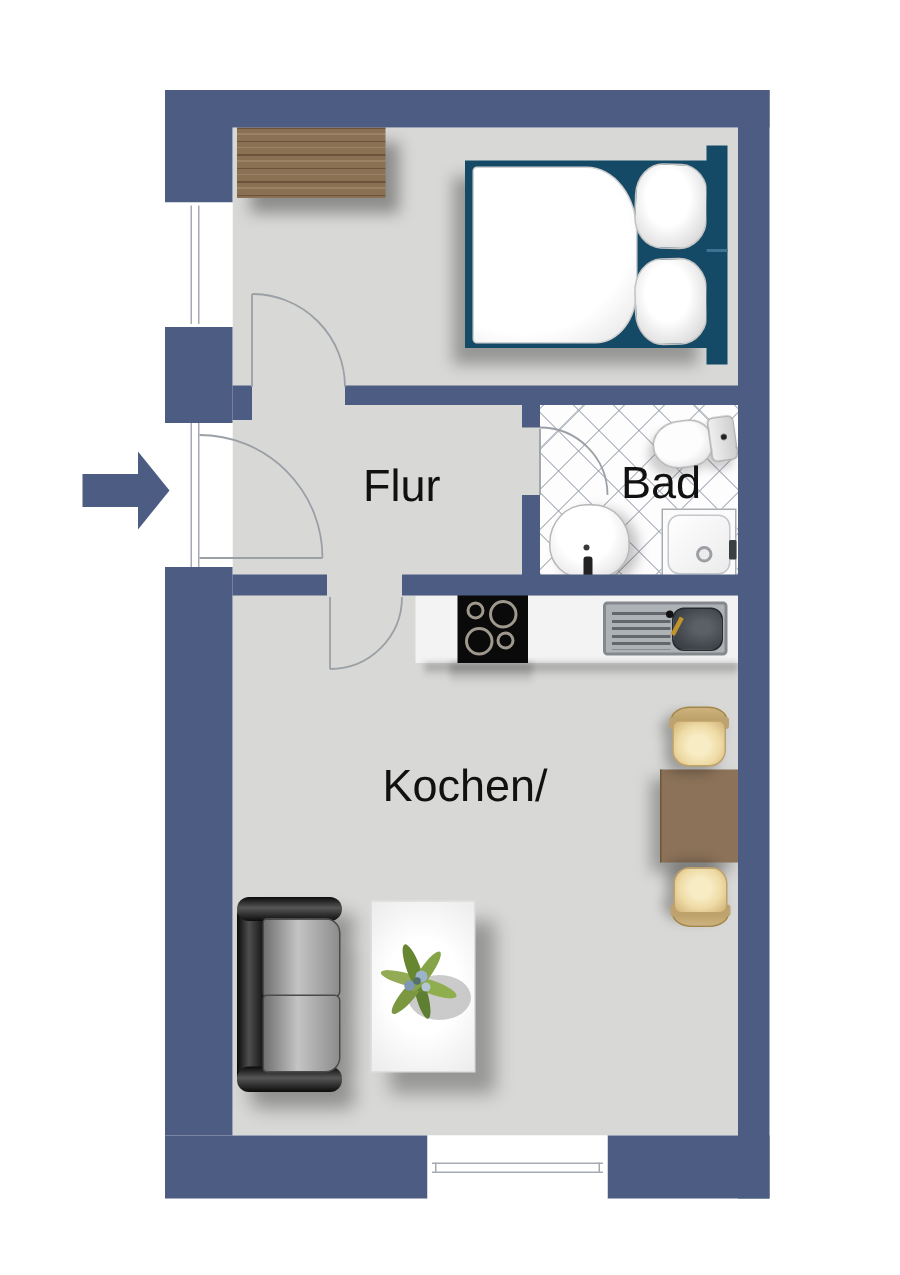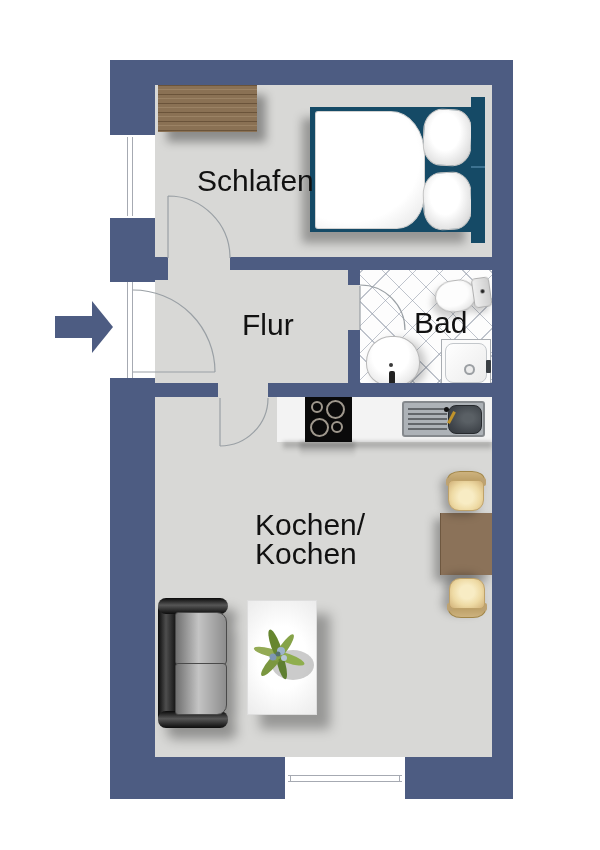--- a/index.html
+++ b/index.html
@@ -189,21 +189,19 @@
       <path d="M220,398 L220,446 M268,398 A48,48 0 0 1 220,446"></path>
       <path d="M360,330 L360,286 M360,285 A45,45 0 0 1 405,330"></path>
     </g>
   </svg>
 
   <div>
     <div class="arrow-shaft" style="left:55px;top:316px;width:40px;height:22px;"></div>
     <div class="arrow-head" style="left:92px;top:301px;"></div>
   </div>
 
-  <div class="label" style="left:197px;top:164px;">Schlafen</div>
   <div class="label" style="left:242px;top:308px;text-align:right;">Flur</div>
   <div class="label" style="left:414px;top:306px;">Bad</div>
   <div class="label" style="left:255px;top:510px;line-height:29px;">
     <div>Kochen/</div>
-    <div>Kochen</div>
   </div>
 
 </div>
 
 </body></html>

